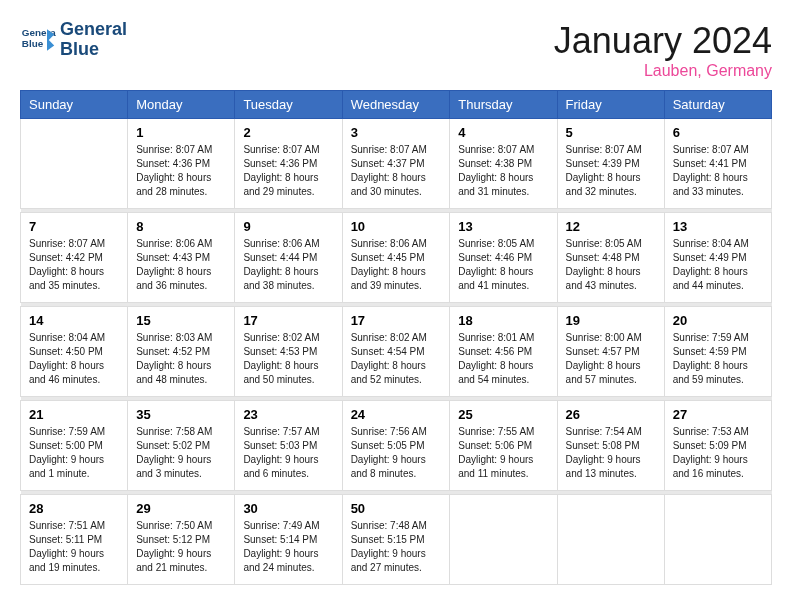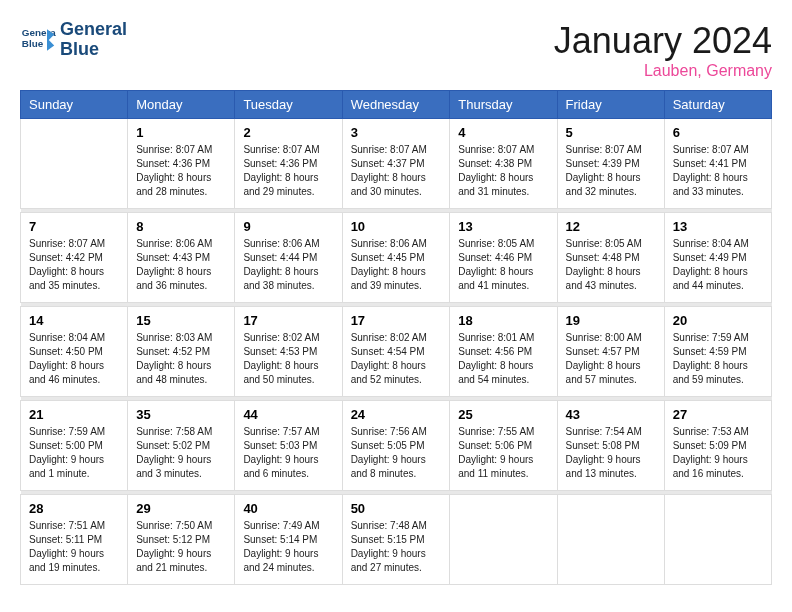--- a/index.html
+++ b/index.html
@@ -233,54 +233,54 @@
       <tr>
         <td>
           <span class="day-num">21</span>
           <div class="day-detail">Sunrise: 7:59 AM<br>Sunset: 5:00 PM<br>Daylight: 9 hours and 1 minute.</div>
         </td>
         <td>
           <span class="day-num">35</span>
           <div class="day-detail">Sunrise: 7:58 AM<br>Sunset: 5:02 PM<br>Daylight: 9 hours and 3 minutes.</div>
         </td>
         <td>
-          <span class="day-num">44</span>
+          <span class="day-num">23</span>
           <div class="day-detail">Sunrise: 7:57 AM<br>Sunset: 5:03 PM<br>Daylight: 9 hours and 6 minutes.</div>
         </td>
         <td>
           <span class="day-num">24</span>
           <div class="day-detail">Sunrise: 7:56 AM<br>Sunset: 5:05 PM<br>Daylight: 9 hours and 8 minutes.</div>
         </td>
         <td>
           <span class="day-num">25</span>
           <div class="day-detail">Sunrise: 7:55 AM<br>Sunset: 5:06 PM<br>Daylight: 9 hours and 11 minutes.</div>
         </td>
         <td>
-          <span class="day-num">43</span>
+          <span class="day-num">26</span>
           <div class="day-detail">Sunrise: 7:54 AM<br>Sunset: 5:08 PM<br>Daylight: 9 hours and 13 minutes.</div>
         </td>
         <td>
           <span class="day-num">27</span>
           <div class="day-detail">Sunrise: 7:53 AM<br>Sunset: 5:09 PM<br>Daylight: 9 hours and 16 minutes.</div>
         </td>
       </tr>
       <tr class="row-separator">
         <td colspan="7"></td>
       </tr>
       <tr>
         <td>
           <span class="day-num">28</span>
           <div class="day-detail">Sunrise: 7:51 AM<br>Sunset: 5:11 PM<br>Daylight: 9 hours and 19 minutes.</div>
         </td>
         <td>
           <span class="day-num">29</span>
           <div class="day-detail">Sunrise: 7:50 AM<br>Sunset: 5:12 PM<br>Daylight: 9 hours and 21 minutes.</div>
         </td>
         <td>
-          <span class="day-num">40</span>
+          <span class="day-num">30</span>
           <div class="day-detail">Sunrise: 7:49 AM<br>Sunset: 5:14 PM<br>Daylight: 9 hours and 24 minutes.</div>
         </td>
         <td>
           <span class="day-num">50</span>
           <div class="day-detail">Sunrise: 7:48 AM<br>Sunset: 5:15 PM<br>Daylight: 9 hours and 27 minutes.</div>
         </td>
         <td></td>
         <td></td>
         <td></td>
       </tr>

